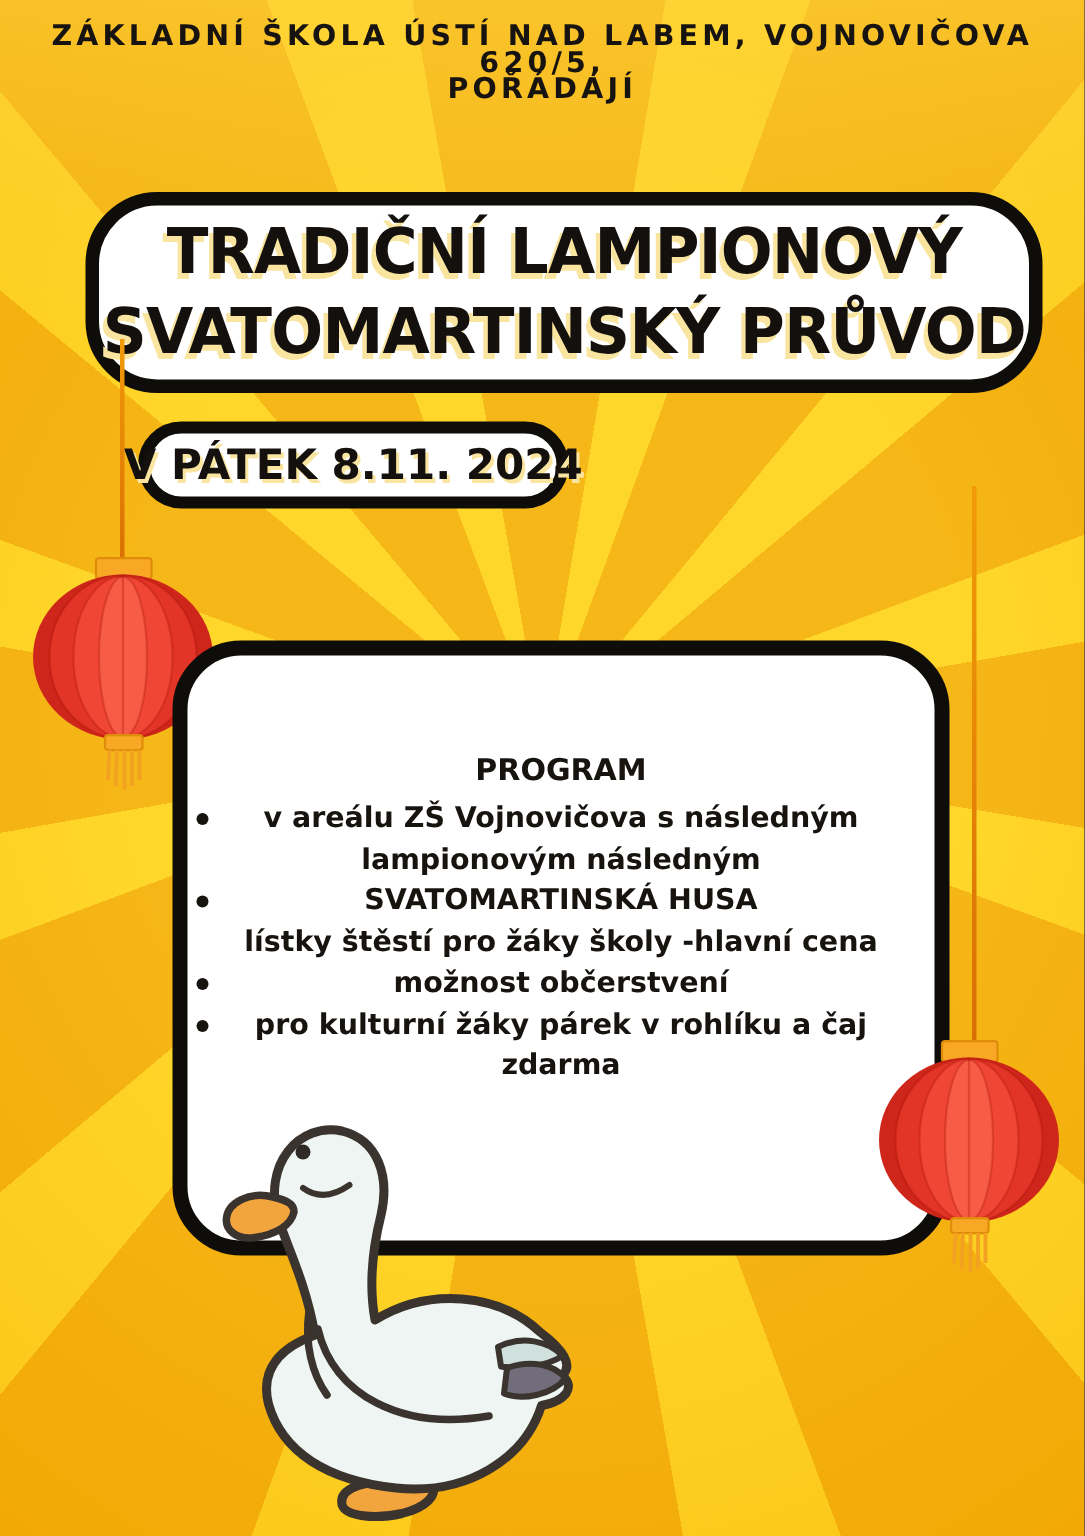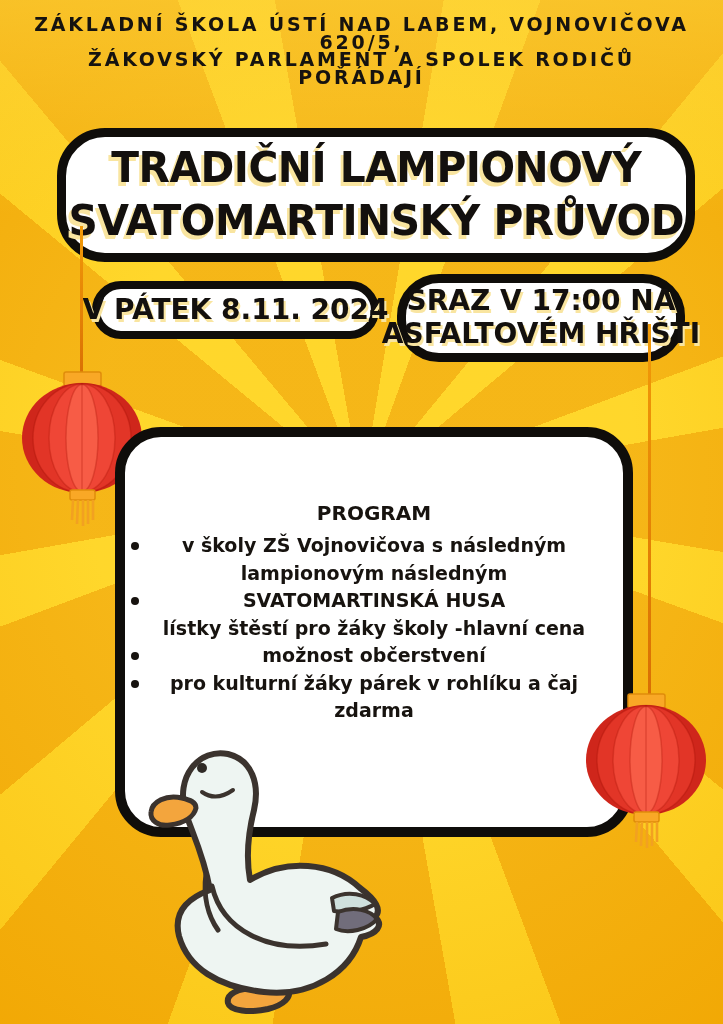--- a/index.html
+++ b/index.html
@@ -48,21 +48,20 @@
   .lantern-right{left:584px;top:690px;z-index:3;}
   .goose{position:absolute;left:146px;top:740px;width:240px;height:282px;z-index:3;}
 </style>
 </head>
 <body>
 
 <div class="poster">
 
   <header class="organizer">
     <div>ZÁKLADNÍ ŠKOLA ÚSTÍ NAD LABEM, VOJNOVIČOVA 620/5,</div>
-    <div>ŽÁKOVSKÝ PARLAMENT A SPOLEK RODIČŮ</div>
     <div>POŘÁDAJÍ</div>
   </header>
 
   <div class="string string-left"></div>
   <div class="string string-right"></div>
 
   <svg class="lantern lantern-left" viewBox="0 0 124 160">
     <rect x="44" y="4" width="37" height="14" rx="2" fill="#f9a826" stroke="#df8c0b" stroke-width="1.5"></rect>
     <g>
       <ellipse cx="62" cy="70" rx="60" ry="55" fill="#cf261b"></ellipse>
@@ -88,33 +87,27 @@
     <h1 class="title">
       <span class="p-line">TRADIČNÍ LAMPIONOVÝ</span>
       <span class="p-line">SVATOMARTINSKÝ PRŮVOD</span>
     </h1>
   </section>
 
   <section class="panel date-badge">
     <div class="badge-text">V PÁTEK 8.11. 2024</div>
   </section>
 
-  <section class="panel meet-badge">
-    <div class="badge-text">
-      <span class="p-line">SRAZ V 17:00 NA</span>
-      <span class="p-line">ASFALTOVÉM HŘIŠTI</span>
-    </div>
-  </section>
 
   <section class="panel program-box">
     <h2 class="program-heading">PROGRAM</h2>
     <ul class="program-list">
       <li class="p-item">
         <span class="dot"></span>
-        <span class="p-line">v školy ZŠ Vojnovičova s následným</span>
+        <span class="p-line">v areálu ZŠ Vojnovičova s následným</span>
         <span class="p-line">lampionovým následným</span>
       </li>
       <li class="p-item">
         <span class="dot"></span>
         <span class="p-line">SVATOMARTINSKÁ HUSA</span>
         <span class="p-line">lístky štěstí pro žáky školy -hlavní cena</span>
       </li>
       <li class="p-item">
         <span class="dot"></span>
         <span class="p-line">možnost občerstvení</span>

